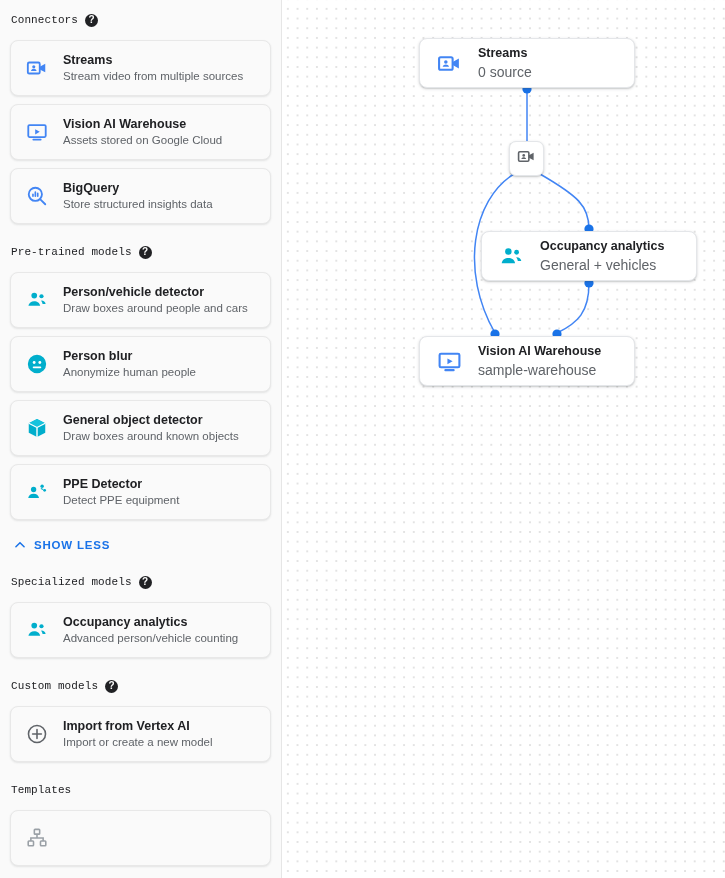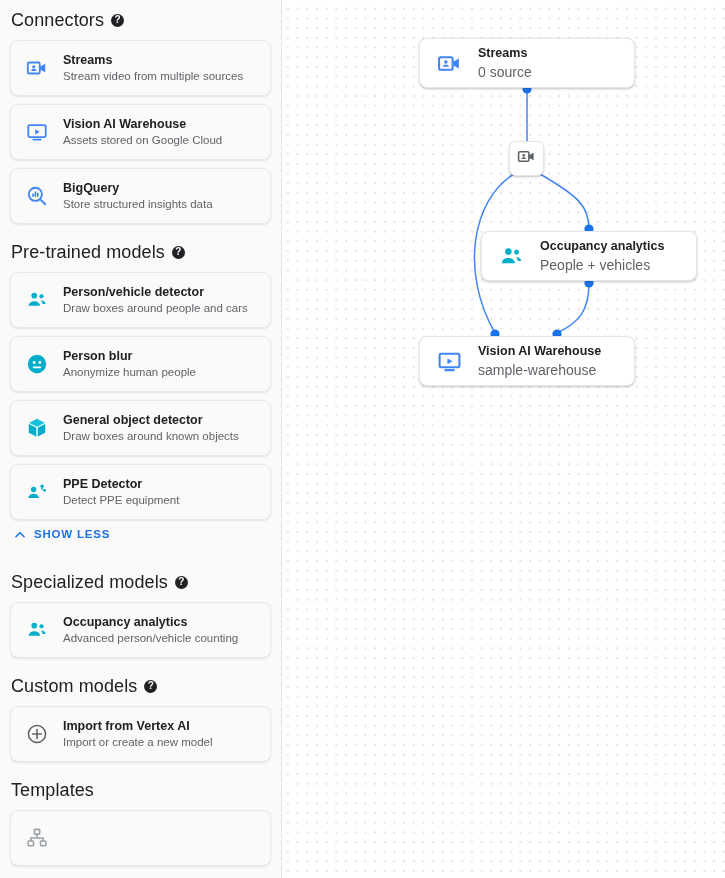--- a/index.html
+++ b/index.html
@@ -19,22 +19,23 @@
     padding: 0 10px;
     overflow: hidden;
     position: relative;
   }
   .section-head {
     display: flex; align-items: center; gap: 7px;
     padding: 0 0 0 1px;
     height: 40px;
   }
   .section-title {
-    font-size: 18px; color: #202124; letter-spacing: .1px;
+    font-size: 11px; color: #202124; letter-spacing: .1px;
     line-height: 1;
+    font-family: Liberation Mono, monospace;
   }
   .help-icon {
     width: 13px; height: 13px; flex: 0 0 13px;
     border-radius: 50%;
     background: #202124;
     color: #fafafa;
     font-size: 10px; font-weight: bold;
     display: flex; align-items: center; justify-content: center;
     line-height: 1; font-family: "Liberation Sans", sans-serif;
     cursor: pointer;
@@ -54,21 +55,21 @@
   .card-ico svg { display: block; }
   .card-txt { display: flex; flex-direction: column; gap: 2px; min-width: 0; }
   .card-title {
     font-size: 12.5px; font-weight: bold; color: #202124; line-height: 1.15;
     white-space: nowrap;
   }
   .card-sub {
     font-size: 11.5px; color: #5f6368; line-height: 1.15; white-space: nowrap;
   }
   .show-less {
-    display: flex; align-items: flex-start; gap: 7px;
+    display: flex; align-items: center; gap: 7px;
     color: #1a73e8; font-size: 11.5px; font-weight: bold;
     letter-spacing: .8px;
     height: 34px; padding-left: 3px; cursor: pointer;
     user-select: none;
   }
   .chev { width: 14px; height: 14px; flex:0 0 14px; }
 
   
   #canvas {
     flex: 1; position: relative; height: 878px;
@@ -346,21 +347,21 @@
       <span class="node-ico">
         <svg width="25" height="25" viewBox="0 0 24 24" fill="#00aecc">
           <circle cx="9" cy="7.2" r="3.1"></circle>
           <path d="M2.6 18.4c.4-3.2 3.2-5 6.4-5s6 1.8 6.4 5z"></path>
           <circle cx="16.9" cy="7.9" r="2.3"></circle>
           <path d="M16.9 12.6c2.3 0 4.2 1.5 4.5 3.7h-3.3c-.25-1.4-.75-2.6-1.6-3.6z"></path>
         </svg>
       </span>
       <span class="node-txt">
         <span class="node-title">Occupancy analytics</span>
-        <span class="node-sub">People + vehicles</span>
+        <span class="node-sub">General + vehicles</span>
       </span>
     </div>
 
     <div class="node" id="node-warehouse">
       <span class="node-ico">
         <svg width="25" height="25" viewBox="0 0 24 24" fill="none" stroke="#4285f4" stroke-width="2">
           <rect x="2.5" y="4.5" width="19" height="13" rx="1.3"></rect>
           <path d="M10 9l5 2.8-5 2.8z" fill="#4285f4" stroke="none"></path>
           <path d="M8 20.3h8" stroke-linecap="round"></path>
         </svg>

